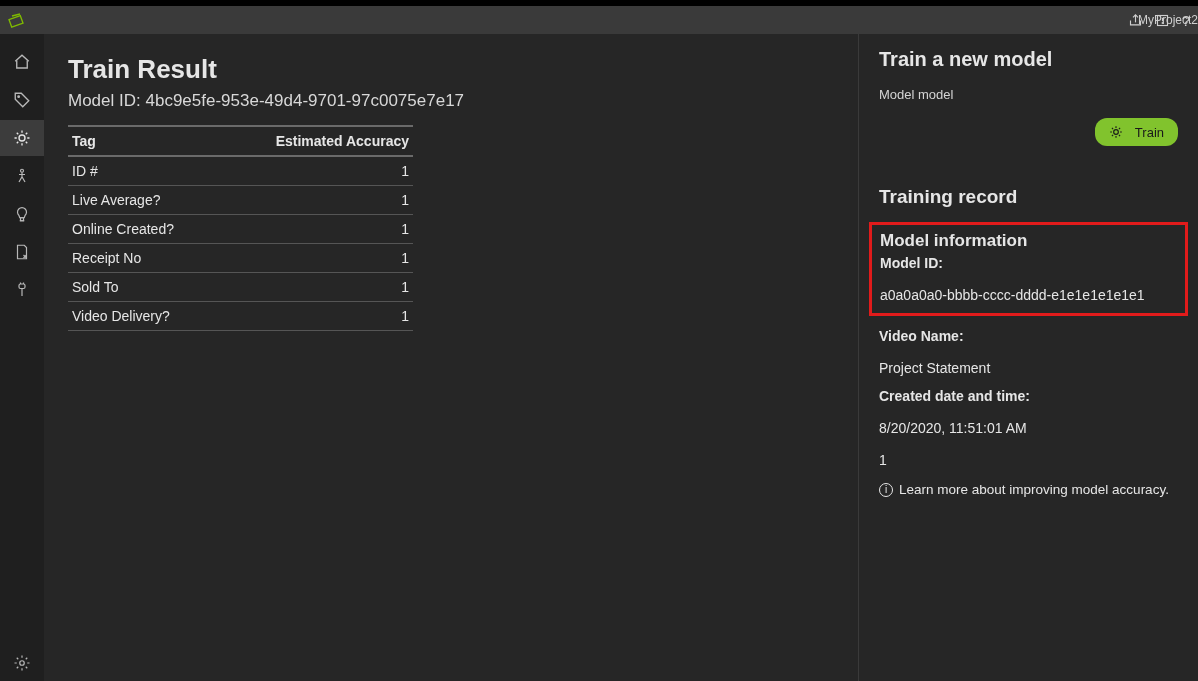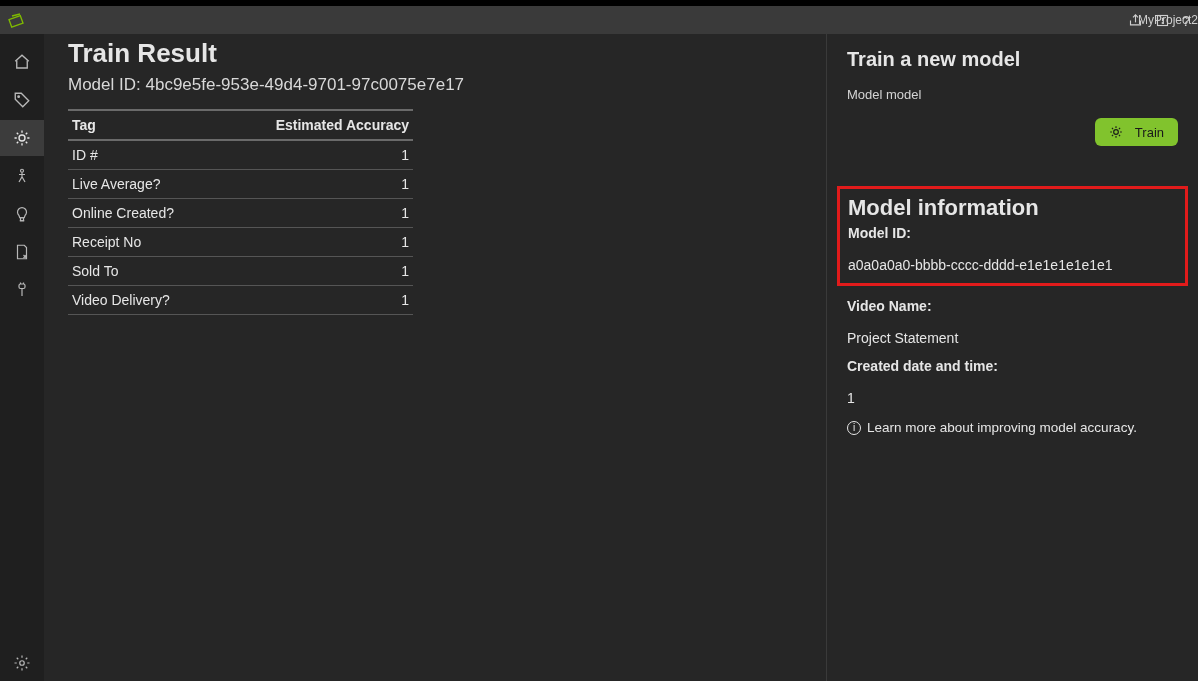--- a/index.html
+++ b/index.html
@@ -65,21 +65,21 @@
   .sidebar .nav-item.active {
     background: #3c3c3c;
     color: #e6e6e6;
   }
   .sidebar .spacer { flex: 1; }
   .sidebar svg { width: 18px; height: 18px; }
 
   .main {
     flex: 1;
     background: #262626;
-    padding: 4px 24px;
+    padding: 20px 24px;
     overflow: auto;
   }
   .main h1 {
     font-size: 26px;
     font-weight: 600;
     margin-bottom: 6px;
   }
   .model-id-line {
     font-size: 17px;
     color: #d8d8d8;
@@ -99,21 +99,21 @@
     border-bottom: 2px solid #6a6a6a;
     font-weight: 600;
   }
   table.result thead th:last-child { text-align: right; }
   table.result tbody td {
     border-bottom: 1px solid #555;
   }
   table.result tbody td:last-child { text-align: right; }
 
   .right-panel {
-    width: 372px;
+    width: 340px;
     background: #262626;
     border-left: 1px solid #3a3a3a;
     padding: 14px 20px;
     overflow: auto;
   }
   .right-panel h2 {
     font-size: 20px;
     font-weight: 600;
     margin-bottom: 16px;
   }
@@ -142,38 +142,38 @@
     background: #81c32d;
     color: #1a1a1a;
     border: none;
     height: 28px;
     padding: 0 14px;
     font-size: 13px;
     cursor: pointer;
     display: flex;
     align-items: center;
     gap: 12px;
-    border-radius: 6px;
+    border-radius: 12px;
   }
   .train-btn svg { width: 14px; height: 14px; }
 
   .section-h {
     font-size: 19px;
     font-weight: 600;
     margin-bottom: 14px;
   }
   .highlight-box {
     border: 3px solid #e11b1b;
     padding: 6px 8px 10px 8px;
     margin-left: -10px;
     margin-right: -10px;
     margin-bottom: 6px;
   }
   .info-title {
-    font-size: 22px;
+    font-size: 17px;
     font-weight: 600;
     margin-bottom: 4px;
   }
   .info-label {
     font-size: 14px;
     font-weight: 600;
     margin-top: 12px;
   }
   .info-value {
     font-size: 14px;
@@ -332,31 +332,33 @@
     <div class="train-row">
       <button class="train-btn">
         <svg viewBox="0 0 24 24" fill="none" stroke="currentColor" stroke-width="2">
             <circle cx="12" cy="12" r="4"></circle>
             <path d="M12 2v3M12 19v3M2 12h3M19 12h3M5 5l2 2M17 17l2 2M19 5l-2 2M5 19l2-2"></path>
           </svg>
         <span>Train</span>
       </button>
     </div>
 
+    <div class="section-h">Training record</div>
 
     <div class="highlight-box">
       <div class="info-title">Model information</div>
       <div class="info-label">Model ID:</div>
       <div class="info-value">a0a0a0a0-bbbb-cccc-dddd-e1e1e1e1e1e1</div>
     </div>
 
     <div class="info-label">Video Name:</div>
     <div class="info-value">Project Statement</div>
 
     <div class="info-label">Created date and time:</div>
+    <div class="info-value">8/20/2020, 11:51:01 AM</div>
 
     <div class="info-value">1</div>
 
     <div class="learn-more">
       <span class="info-icon">i</span>
       <span>Learn more about improving model accuracy.</span>
     </div>
   </div>
 </div>
 

